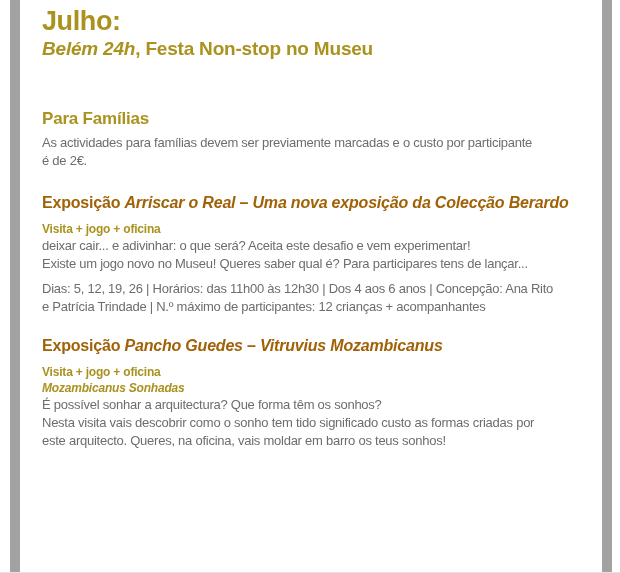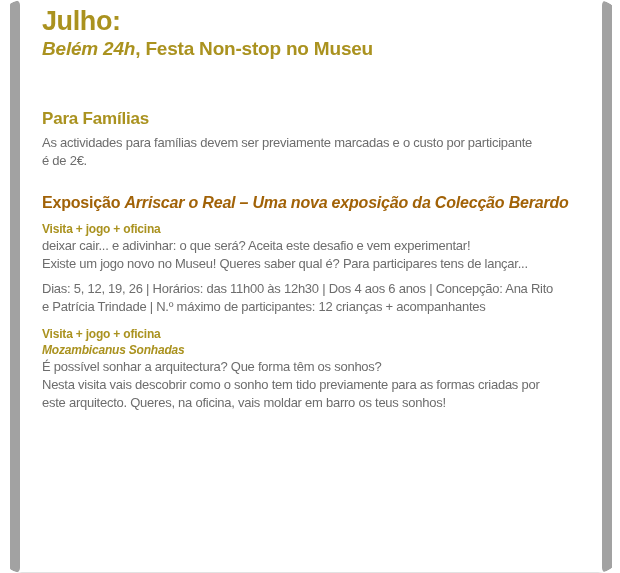--- a/index.html
+++ b/index.html
@@ -1,15 +1,15 @@
 <!DOCTYPE html>
 <html><head>
 <meta charset="utf-8">
 <style>
-  * { margin: 0; padding: 0; box-sizing: border-box; border-radius: 22px; }
+  * { margin: 0; padding: 0; box-sizing: border-box; }
   html, body { background: #ffffff; }
   .page {
     position: relative;
     width: 620px;
     height: 573px;
     background: #ffffff;
     overflow: hidden;
     font-family: "Liberation Sans", sans-serif;
   }
   .rail {
@@ -119,27 +119,30 @@
     <div class="body-par desc">
       <div class="line">deixar cair... e adivinhar: o que será? Aceita este desafio e vem experimentar!</div>
       <div class="line">Existe um jogo novo no Museu! Queres saber qual é? Para participares tens de lançar...</div>
     </div>
 
     <div class="body-par details-1">
       <div class="line">Dias: 5, 12, 19, 26 | Horários: das 11h00 às 12h30 | Dos 4 aos 6 anos | Concepção: Ana Rito</div>
       <div class="line">e Patrícia Trindade | N.º máximo de participantes: 12 crianças + acompanhantes</div>
     </div>
 
+    <div class="expo expo-2">
+      <span>Exposição </span><span class="it">Pancho Guedes – Vitruvius Mozambicanus</span>
+    </div>
 
     <div class="sub sub-type">Visita + jogo + oficina</div>
     <div class="sub it">Mozambicanus Sonhadas</div>
 
     <div class="body-par desc">
       <div class="line">É possível sonhar a arquitectura? Que forma têm os sonhos?</div>
-      <div class="line">Nesta visita vais descobrir como o sonho tem tido previamente para as formas criadas por</div>
+      <div class="line">Nesta visita vais descobrir como o sonho tem tido significado custo as formas criadas por</div>
       <div class="line">este arquitecto. Queres, na oficina, vais moldar em barro os teus sonhos!</div>
     </div>
 
 
   </div>
 
   <div class="bottom-edge"></div>
 </div>
 
 </body></html>

